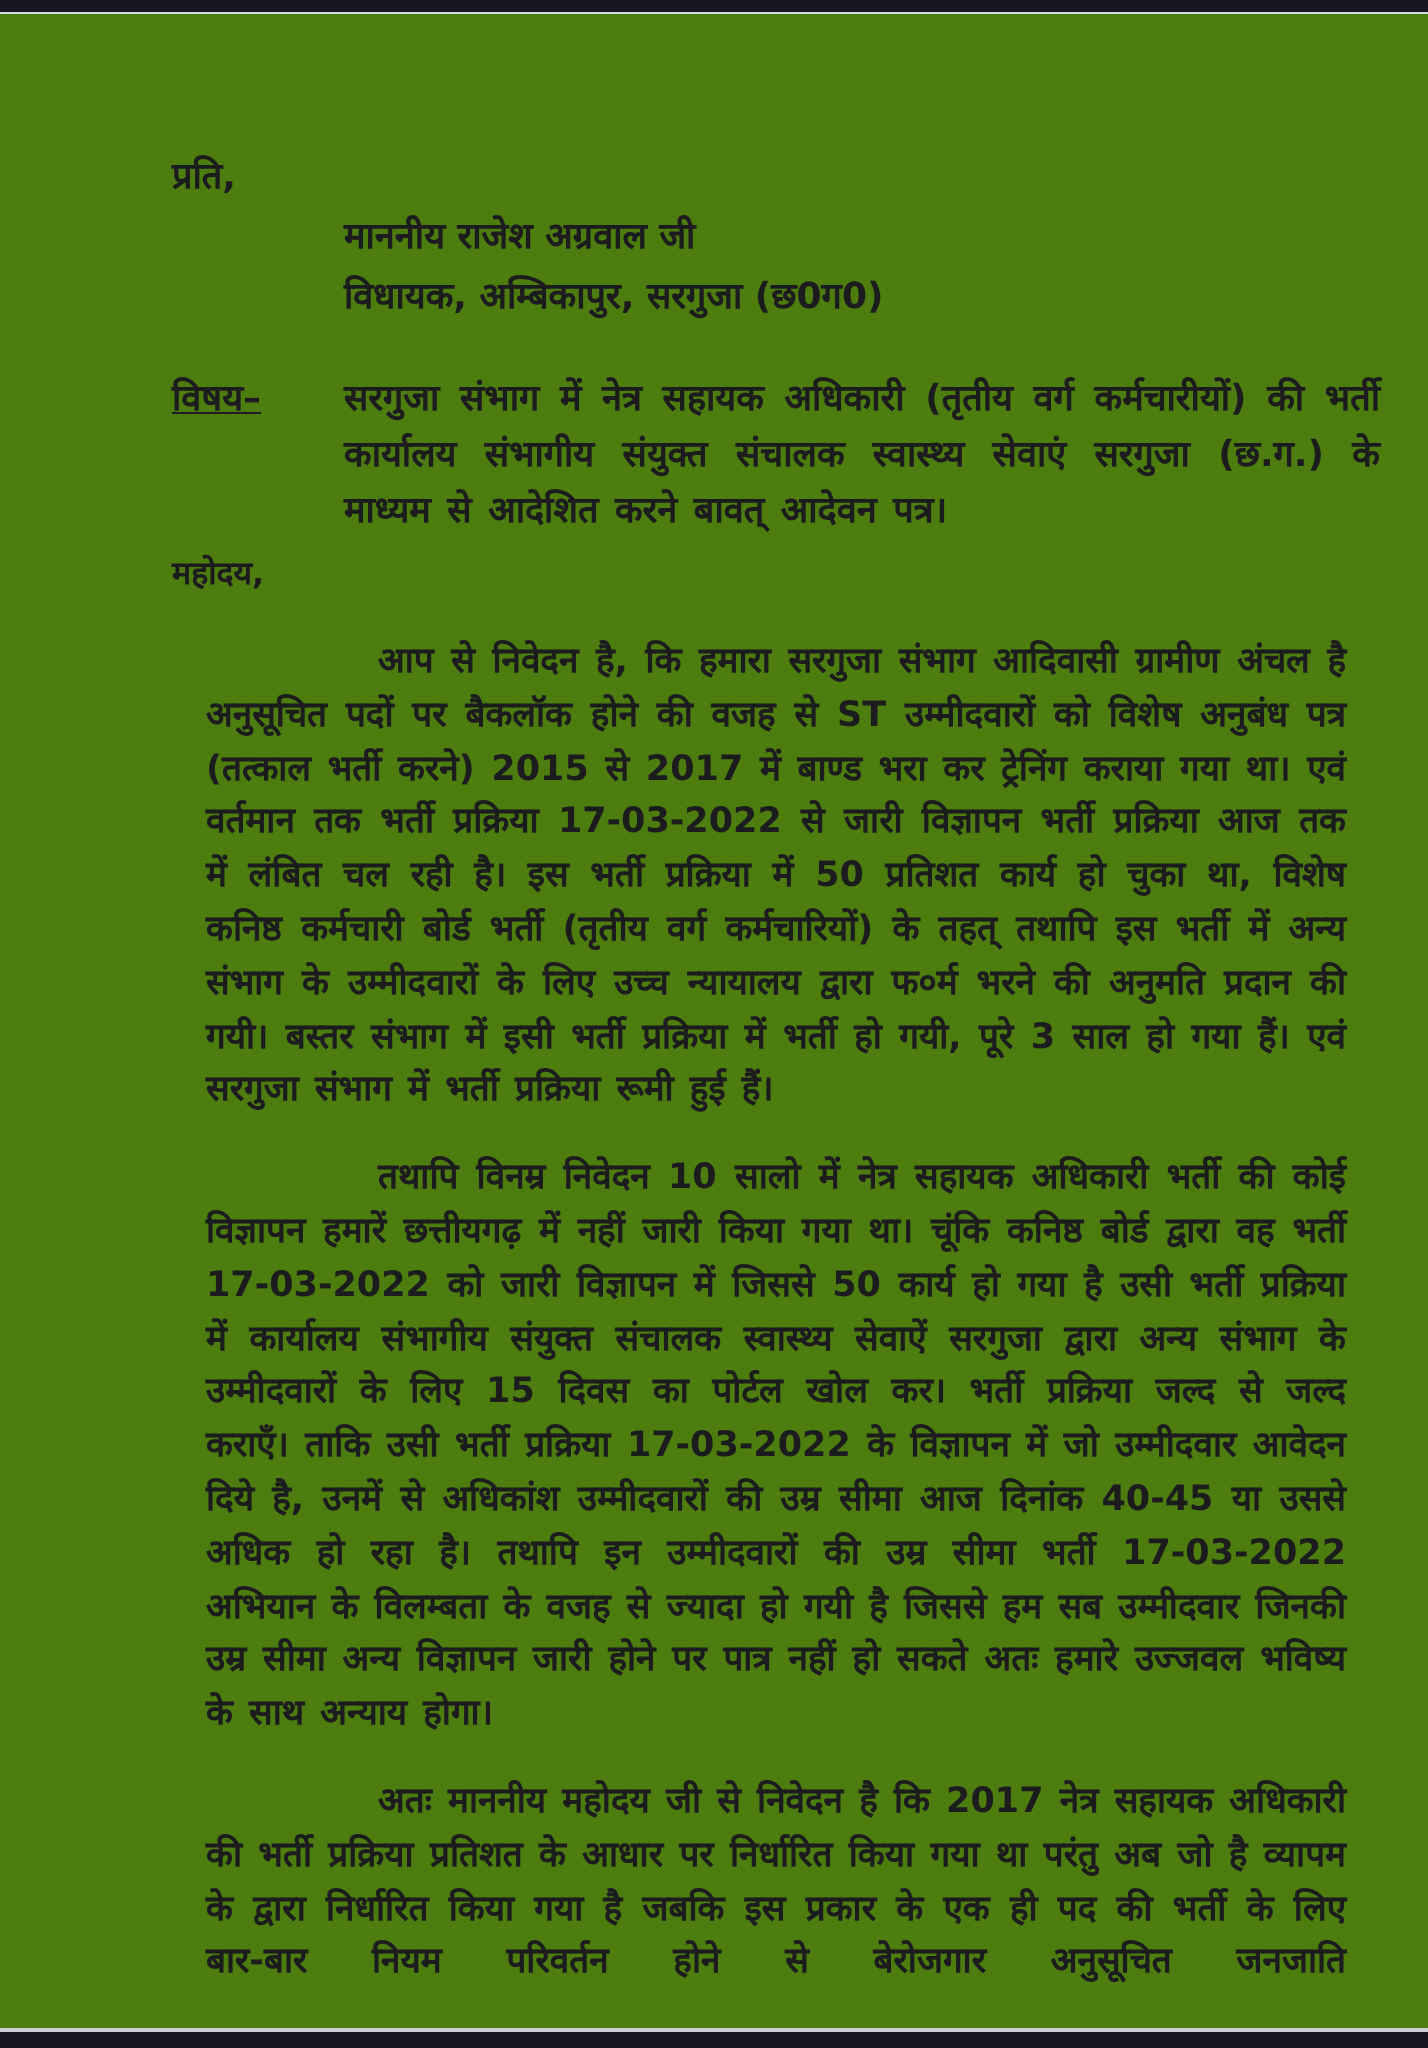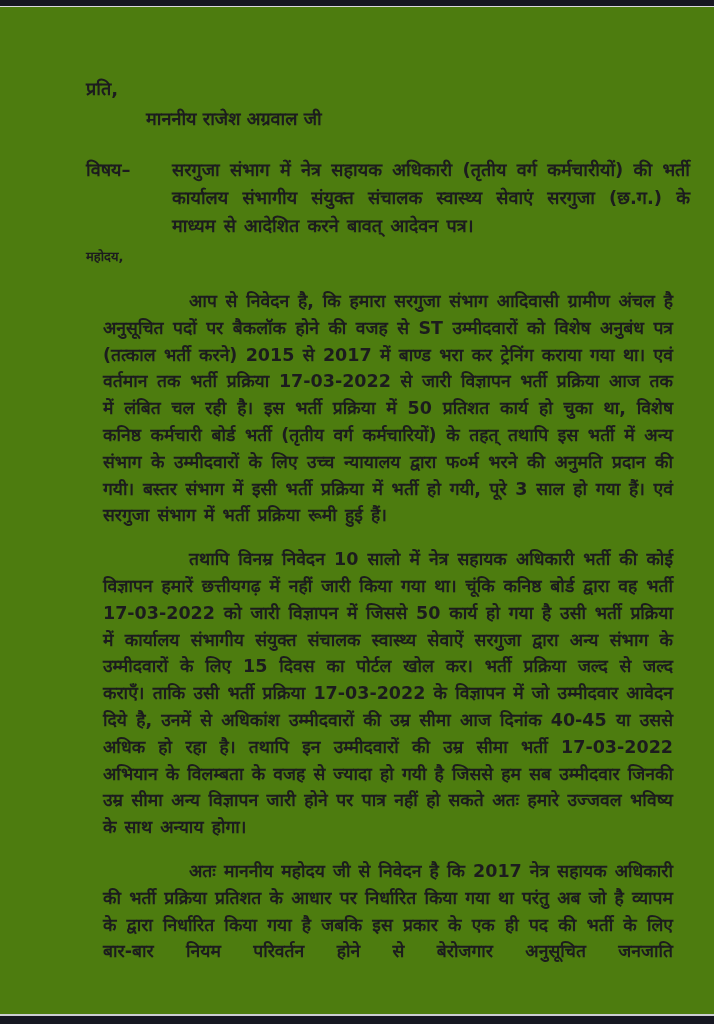--- a/index.html
+++ b/index.html
@@ -25,36 +25,36 @@
     left: 86px;
     right: 72px;
     top: 74px;
   }
   .salutation {
     font-size: 18px;
     font-weight: 600;
     line-height: 30px;
   }
   .addressee {
-    margin-left: 60px;
+    margin-left: 86px;
     font-size: 18px;
     font-weight: 600;
     line-height: 30px;
   }
   .subject-row {
     display: flex;
     margin-top: 22px;
     font-size: 18px;
     font-weight: 700;
     line-height: 28px;
   }
-  .subject-label { flex: none; width: 86px; }
+  .subject-label { flex: none; width: 86px; text-decoration: underline; }
   .subject-text { flex: 1; text-align: justify; word-spacing: 2px; }
   .greeting {
-    font-size: 13px;
+    font-size: 16px;
     font-weight: 600;
     line-height: 28px;
     margin-top: 3px;
   }
   .para {
     margin: 17px;
     font-size: 17.5px;
     font-weight: 600;
     line-height: 26.8px;
     text-align: justify;
@@ -81,20 +81,21 @@
 <div class="page">
 
   <div class="top-bar"></div>
 
   <div class="doc">
 
     <div class="salutation">प्रति,</div>
 
     <div class="addressee">
       <div>माननीय राजेश अग्रवाल जी</div>
+      <div>विधायक, अम्बिकापुर, सरगुजा (छ0ग0)</div>
     </div>
 
     <div class="subject-row">
       <div class="subject-label">विषय–</div>
       <div class="subject-text">सरगुजा संभाग में नेत्र सहायक अधिकारी (तृतीय वर्ग कर्मचारीयों) की भर्ती कार्यालय संभागीय संयुक्त संचालक स्वास्थ्य सेवाएं सरगुजा (छ.ग.) के माध्यम से आदेशित करने बावत् आदेवन पत्र।</div>
     </div>
 
     <div class="greeting">महोदय,</div>
 
     <p class="para">आप से निवेदन है, कि हमारा सरगुजा संभाग आदिवासी ग्रामीण अंचल है अनुसूचित पदों पर बैकलॉक होने की वजह से ST उम्मीदवारों को विशेष अनुबंध पत्र (तत्काल भर्ती करने) 2015 से 2017 में बाण्ड भरा कर ट्रेनिंग कराया गया था। एवं वर्तमान तक भर्ती प्रक्रिया 17-03-2022 से जारी विज्ञापन भर्ती प्रक्रिया आज तक में लंबित चल रही है। इस भर्ती प्रक्रिया में 50 प्रतिशत कार्य हो चुका था, विशेष कनिष्ठ कर्मचारी बोर्ड भर्ती (तृतीय वर्ग कर्मचारियों) के तहत् तथापि इस भर्ती में अन्य संभाग के उम्मीदवारों के लिए उच्च न्यायालय द्वारा फ०र्म भरने की अनुमति प्रदान की गयी। बस्तर संभाग में इसी भर्ती प्रक्रिया में भर्ती हो गयी, पूरे 3 साल हो गया हैं। एवं सरगुजा संभाग में भर्ती प्रक्रिया रूमी हुई हैं।</p>

